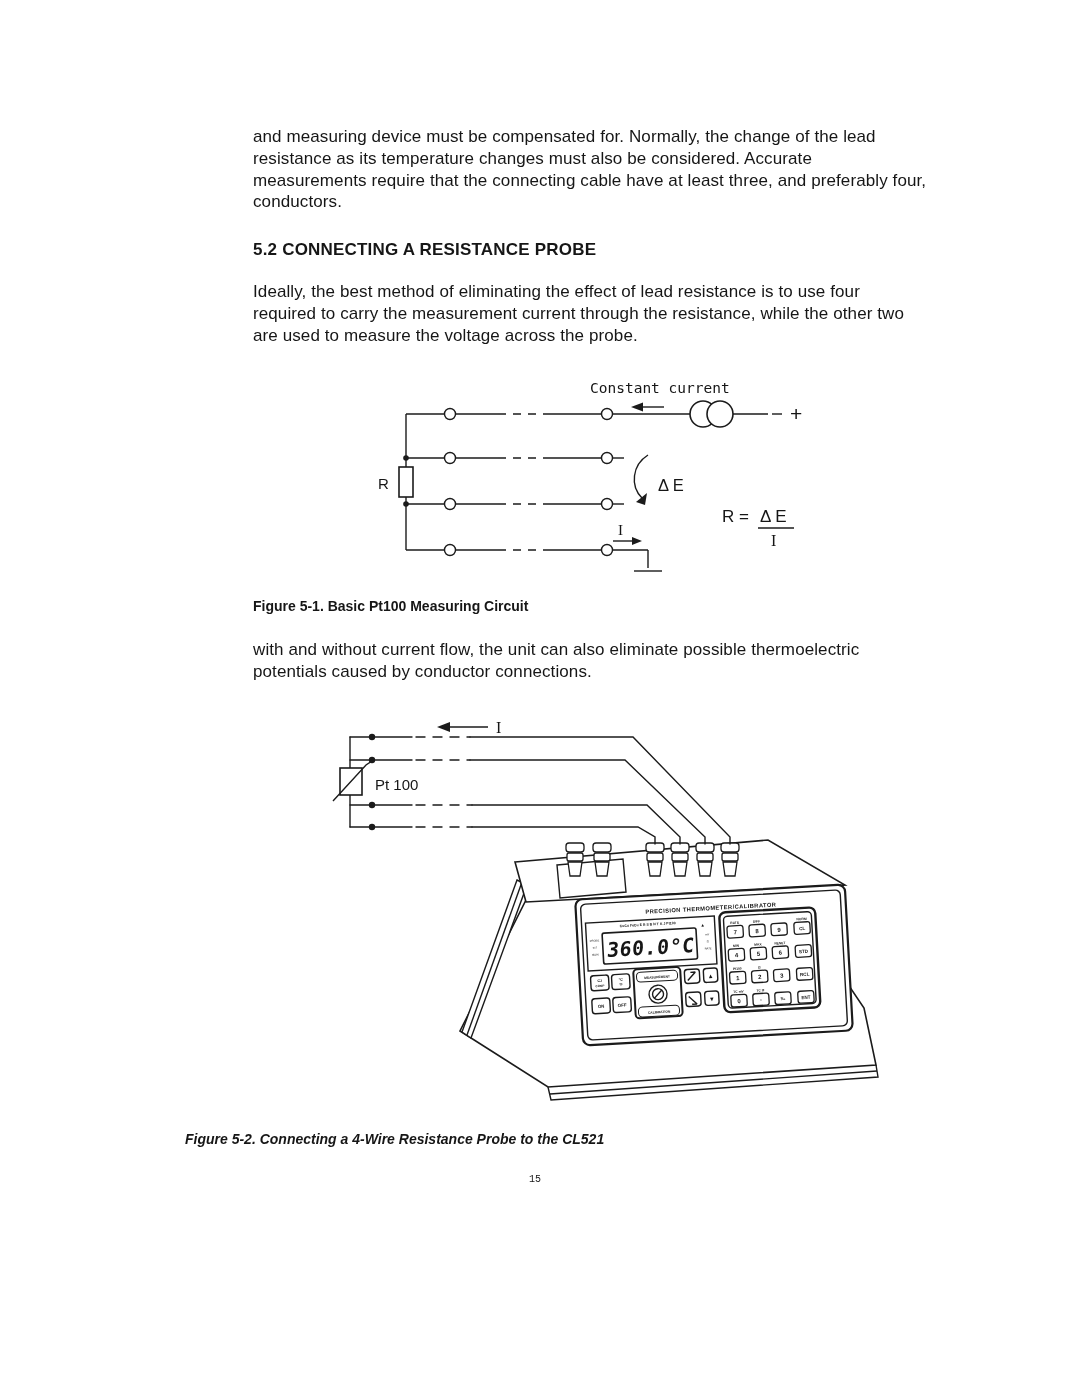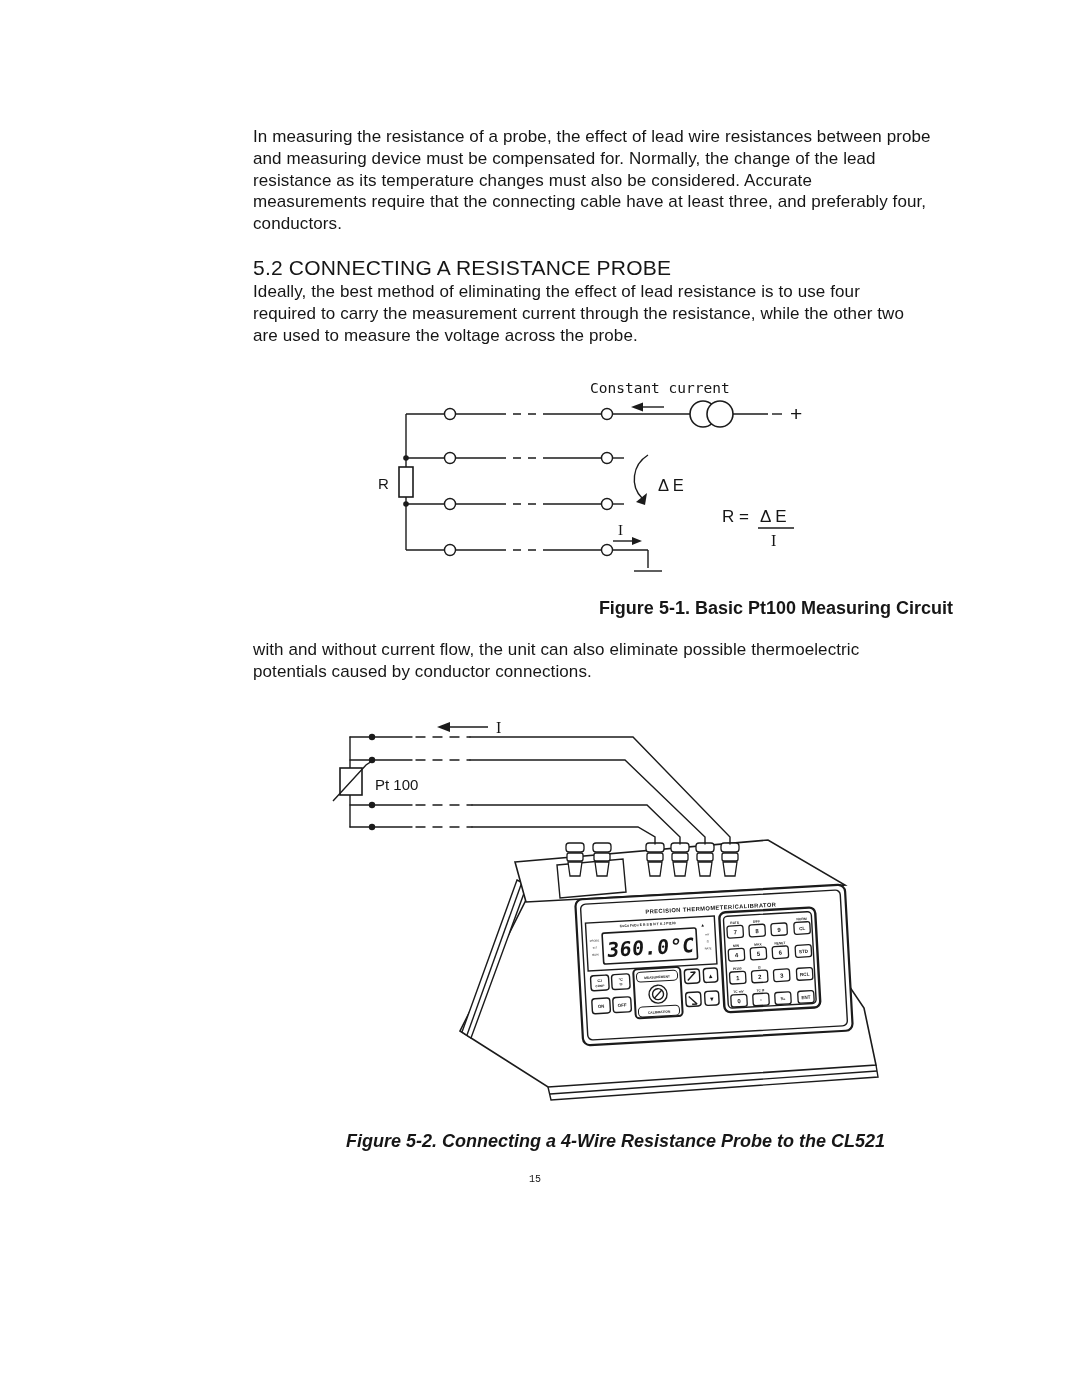--- a/index.html
+++ b/index.html
@@ -2,39 +2,38 @@
 <html><head>
 <meta charset="utf-8">
 <style>
   html,body{margin:0;padding:0;background:#e8e8e8;}
   .page{
     position:relative;width:1080px;height:1397px;background:#ffffff;
     font-family:"Liberation Sans",sans-serif;color:#161616;overflow:hidden;
     margin:0 auto;
   }
   .para{position:absolute;font-size:17px;line-height:21.8px;letter-spacing:0.1px;}
-  .heading{position:absolute;font-size:21px;font-weight:normal;letter-spacing:0.2px;margin-top:16px;}
-  .caption{position:absolute;font-size:18px;font-weight:bold;text-align:right;}
+  .heading{position:absolute;font-size:17px;font-weight:bold;letter-spacing:0.2px;}
+  .caption{position:absolute;font-size:14px;font-weight:bold;text-align:left;}
   .pagenum{position:absolute;font-family:"Liberation Mono",monospace;font-size:10px;text-align:center;}
   svg{position:absolute;overflow:visible;}
   svg text{fill:#161616;}
   .t-sans{font-family:"Liberation Sans",sans-serif;}
   .t-mono{font-family:"DejaVu Sans Mono",monospace;}
   .t-serif{font-family:"Liberation Serif",serif;}
   .lcd-txt{font-family:"DejaVu Sans Mono",monospace;font-weight:bold;letter-spacing:0.5px;}
   .stroke{stroke:#1b1b1b;fill:none;stroke-width:1.4;}
   .fillw{fill:#ffffff;stroke:#1b1b1b;}
 </style>
 </head>
 <body>
 
 <div class="page">
 
   <div class="para" style="left:253px;top:126px;">
-    <div>In measuring the resistance of a probe, the effect of lead wire resistances between probe</div>
     <div>and measuring device must be compensated for.  Normally, the change of the lead</div>
     <div>resistance as its temperature changes must also be considered.  Accurate</div>
     <div>measurements require that the connecting cable have at least three, and preferably four,</div>
     <div>conductors.</div>
   </div>
 
   <div class="heading" style="left:253px;top:240px;">5.2  CONNECTING A RESISTANCE PROBE</div>
 
   <div class="para" style="left:253px;top:281px;">
     <div>Ideally, the best method of eliminating the effect of lead resistance is to use four</div>

